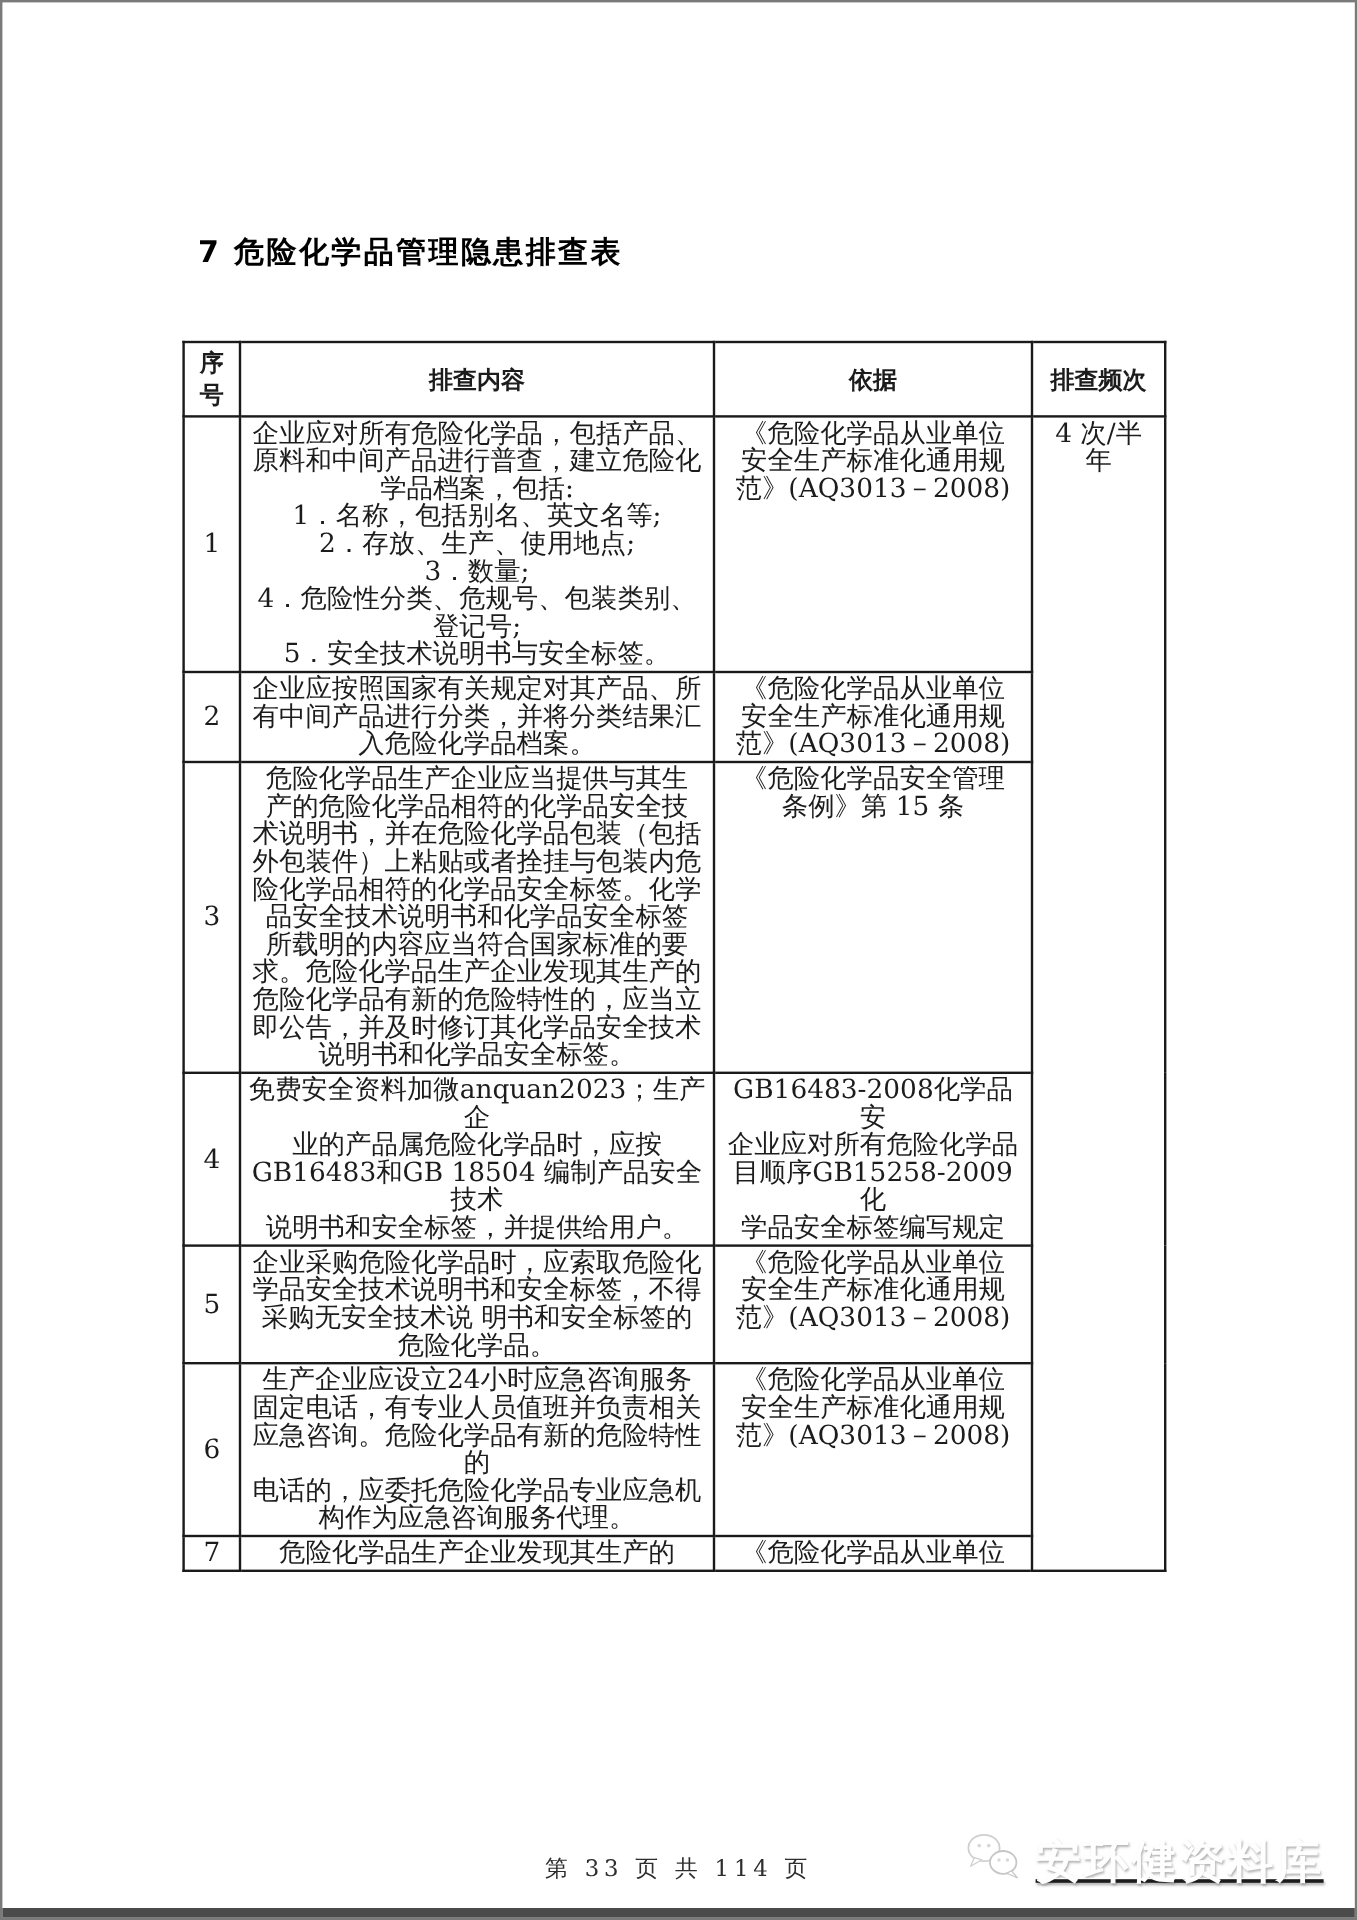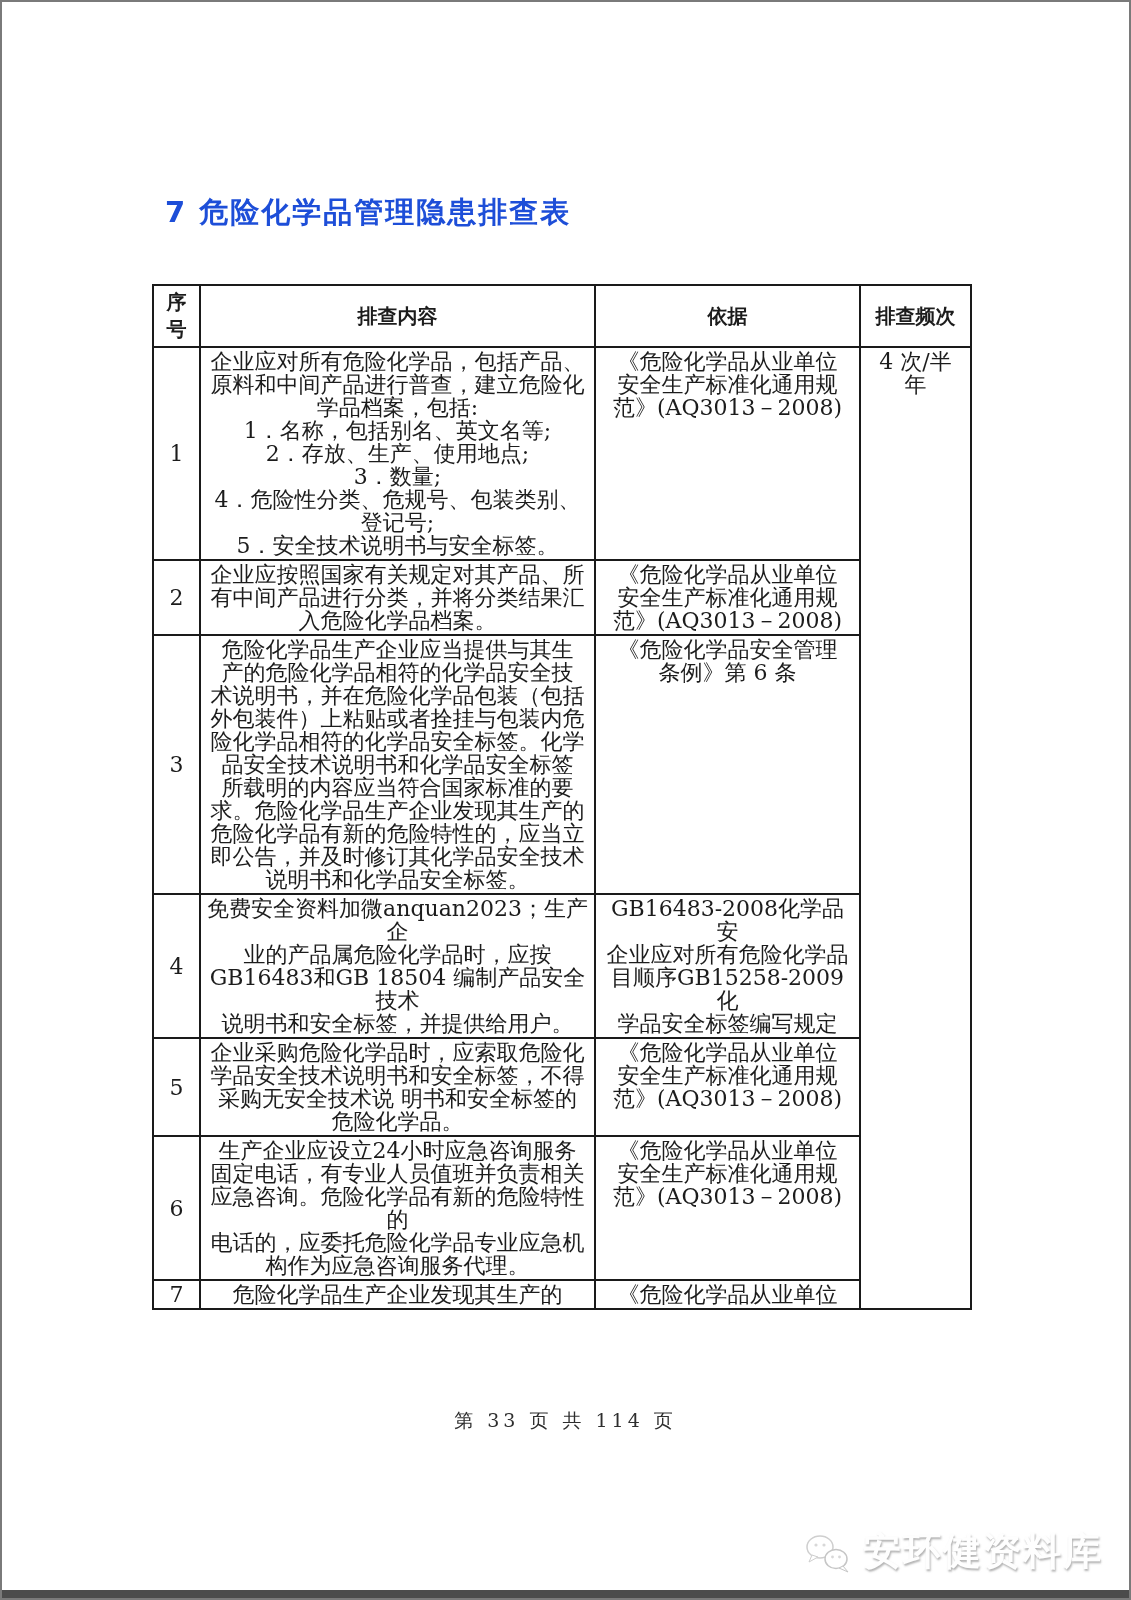--- a/index.html
+++ b/index.html
@@ -14,23 +14,23 @@
     position: absolute; inset: 0;
     border: 2px solid #7a7a7a;
     box-sizing: border-box;
     background: #ffffff;
   }
   .doc-title {
     position: absolute;
     left: 163px; top: 191px;
     font-family: "DejaVu Sans", "Liberation Sans", sans-serif;
     font-weight: bold;
-    font-size: 29px;
+    font-size: 25px;
     letter-spacing: 2px;
-    color: #1d4ed8;
+    color: #000000;
     white-space: nowrap;
   }
   table.inspect {
     position: absolute;
     left: 150px; top: 282px;
     width: 818px;
     border-collapse: collapse;
     table-layout: fixed;
   }
   table.inspect col.c-no   { width: 47px; }
@@ -60,30 +60,30 @@
     font-size: 22px;
   }
   td.content, td.basis, td.freq {
     vertical-align: top;
     white-space: pre-line;
     text-align: left;
   }
   td.freq { font-size: 22px; padding-top: 4px; }
   .page-footer {
     position: absolute;
-    left: 0; top: 1406px; width: 100%;
+    left: 0; top: 1542px; width: 100%;
     text-align: center;
     font-size: 19px;
     letter-spacing: 4px;
     color: #2e2e2e;
   }
   .watermark {
     position: absolute;
     right: 26px; top: 1524px;
-    display: flex; align-items: flex-end; gap: 8px;
+    display: flex; align-items: flex-start; gap: 8px; text-decoration: underline;
   }
   .watermark-label {
     font-family: "DejaVu Sans", "Liberation Sans", sans-serif;
     font-weight: bold;
     font-size: 38px;
     letter-spacing: 2px;
     color: #fefefe;
     text-shadow: 1px 2px 2px rgba(140,140,140,0.65),
                  -1px -1px 1px rgba(255,255,255,0.9);
   }
@@ -148,21 +148,21 @@
 术说明书，并在危险化学品包装（包括
 外包装件）上粘贴或者拴挂与包装内危
 险化学品相符的化学品安全标签。化学
 品安全技术说明书和化学品安全标签
 所载明的内容应当符合国家标准的要
 求。危险化学品生产企业发现其生产的
 危险化学品有新的危险特性的，应当立
 即公告，并及时修订其化学品安全技术
 说明书和化学品安全标签。</td>
       <td class="basis">《危险化学品安全管理
-条例》第 6 条</td>
+条例》第 15 条</td>
     </tr>
     <tr>
       <td class="no">4</td>
       <td class="content">免费安全资料加微anquan2023；生产企
 业的产品属危险化学品时，应按
 GB16483和GB 18504 编制产品安全技术
 说明书和安全标签，并提供给用户。</td>
       <td class="basis">GB16483-2008化学品安
 企业应对所有危险化学品
 目顺序GB15258-2009化

